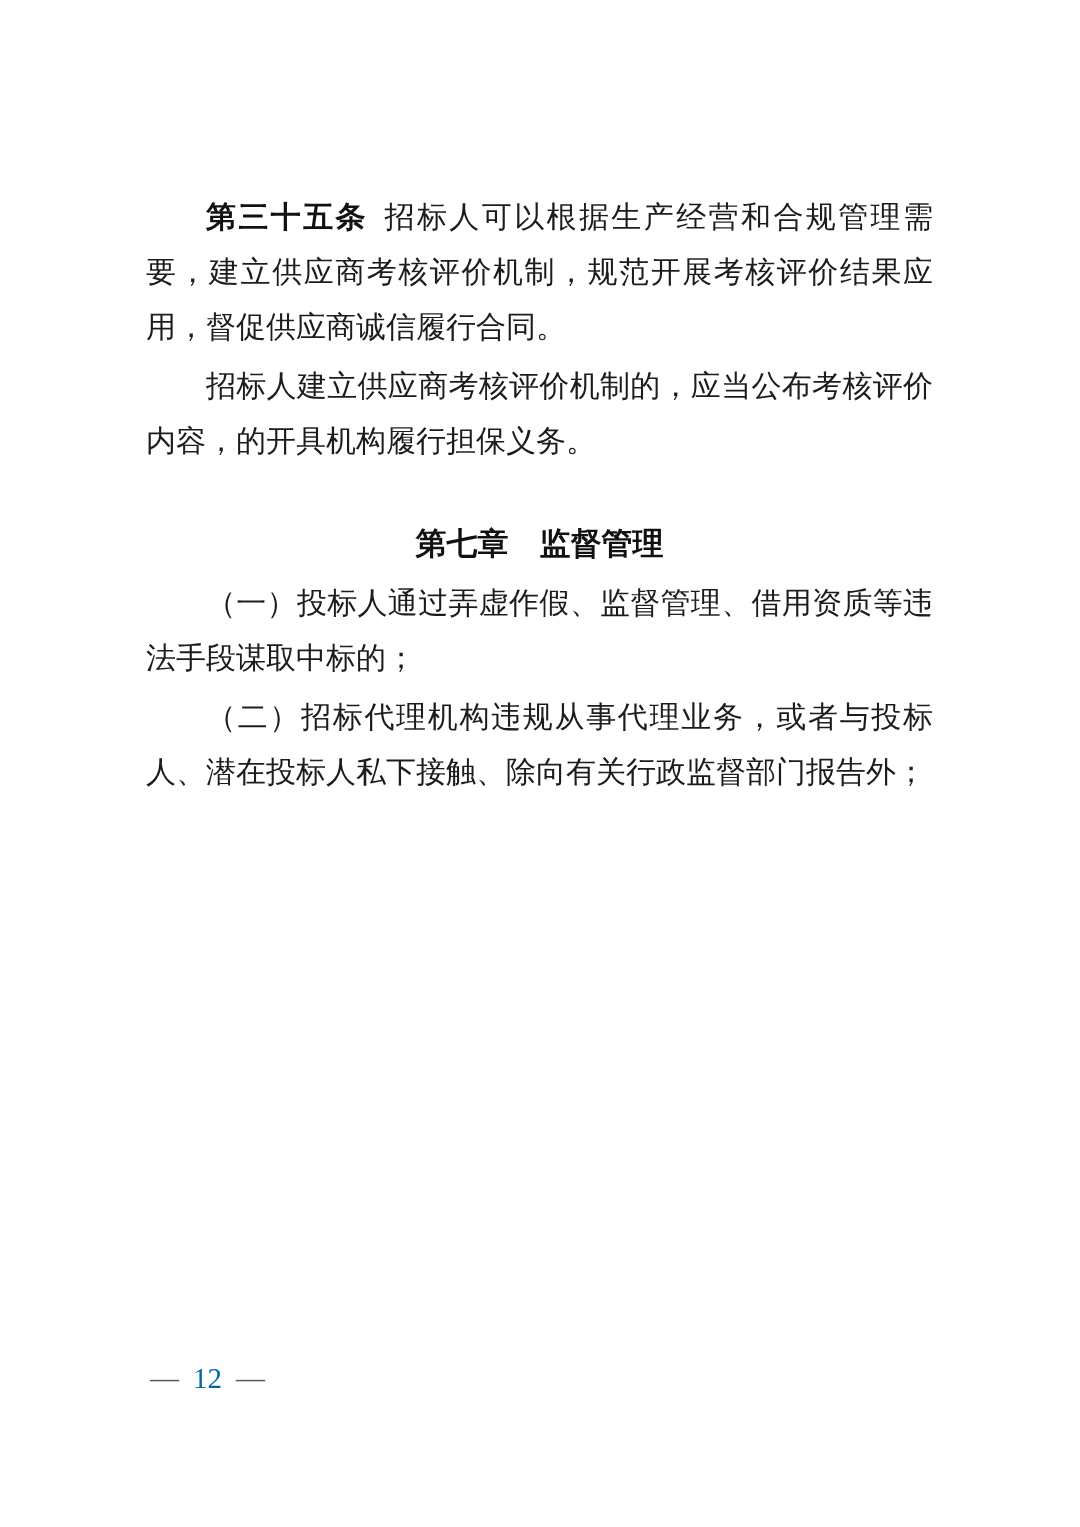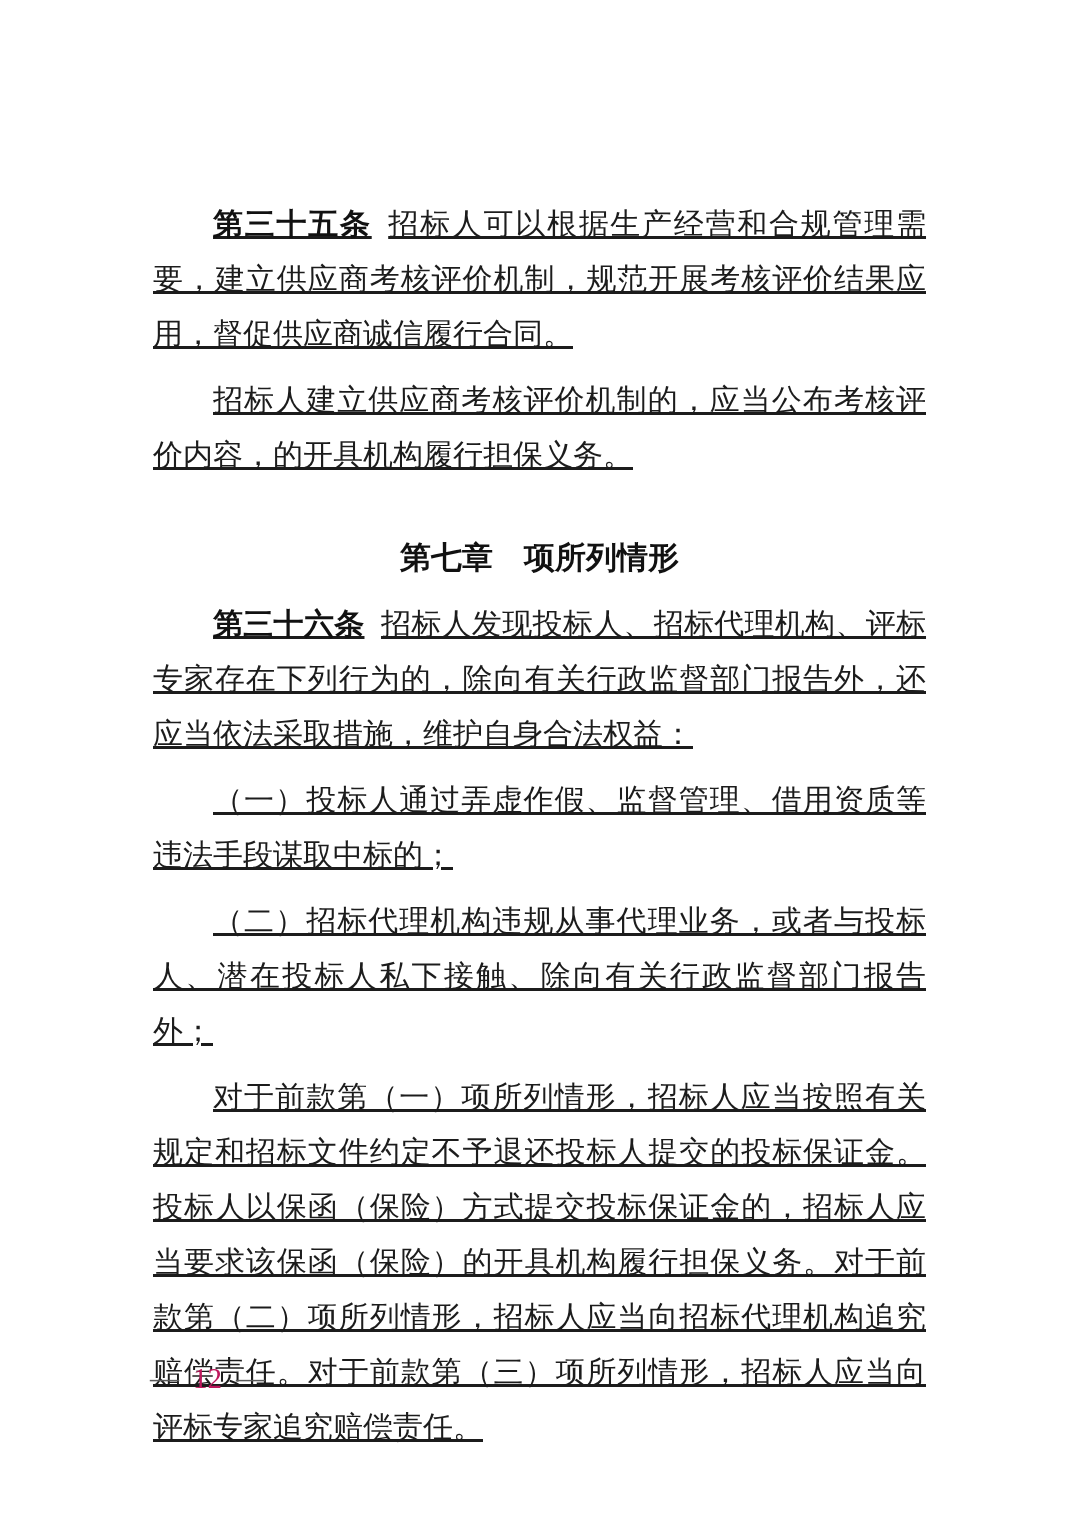--- a/index.html
+++ b/index.html
@@ -15,28 +15,27 @@
     font-family: "Liberation Serif", "DejaVu Serif", serif;
     color: #1c1c1c;
   }
   .page {
     box-sizing: border-box;
     width: 1080px;
     height: 1527px;
     padding: 185px 143px 0 142px;
   }
   .doc-para {
-    margin: 11px;
+    margin: 4px;
     font-size: 30px;
     line-height: 55px;
     text-align: justify;
     text-justify: inter-character;
     text-indent: 2em;
     color: #1c1c1c;
-    text-decoration: underline;
   }
   .article-lead {
     font-weight: bold;
     font-family: "Liberation Sans", "DejaVu Sans", sans-serif;
     margin-right: 0.55em;
     color: #111111;
   }
   .chapter-heading {
     margin: 48px 0 0 0;
     font-size: 31px;
@@ -53,45 +52,41 @@
     top: 1358px;
     font-size: 29px;
     line-height: 40px;
     white-space: nowrap;
   }
   .footer-dash {
     color: #5a5a5a;
     letter-spacing: 0;
   }
   .footer-number {
-    color: #be185d;
+    color: #0369a1;
     margin: 17px 14px;
   }
 </style>
 </head>
 <body>
 
 <div class="page">
 
   <p class="doc-para">
     <span class="article-lead">第三十五条</span><span>招标人可以根据生产经营和合规管理需要，建立供应商考核评价机制，规范开展考核评价结果应用，督促供应商诚信履行合同。</span>
   </p>
 
   <p class="doc-para">招标人建立供应商考核评价机制的，应当公布考核评价内容，的开具机构履行担保义务。</p>
 
-  <h2 class="chapter-heading">第七章　项所列情形</h2>
+  <h2 class="chapter-heading">第七章　监督管理</h2>
 
-  <p class="doc-para">
-    <span class="article-lead">第三十六条</span><span>招标人发现投标人、招标代理机构、评标专家存在下列行为的，除向有关行政监督部门报告外，还应当依法采取措施，维护自身合法权益：</span>
-  </p>
 
   <p class="doc-para">（一）投标人通过弄虚作假、监督管理、借用资质等违法手段谋取中标的；</p>
 
   <p class="doc-para">（二）招标代理机构违规从事代理业务，或者与投标人、潜在投标人私下接触、除向有关行政监督部门报告外；</p>
 
 
-  <p class="doc-para">对于前款第（一）项所列情形，招标人应当按照有关规定和招标文件约定不予退还投标人提交的投标保证金。投标人以保函（保险）方式提交投标保证金的，招标人应当要求该保函（保险）的开具机构履行担保义务。对于前款第（二）项所列情形，招标人应当向招标代理机构追究赔偿责任。对于前款第（三）项所列情形，招标人应当向评标专家追究赔偿责任。</p>
 
 </div>
 
 <div class="page-footer">
   <span class="footer-dash">—</span><span class="footer-number">12</span><span class="footer-dash">—</span>
 </div>
 
 </body></html>

